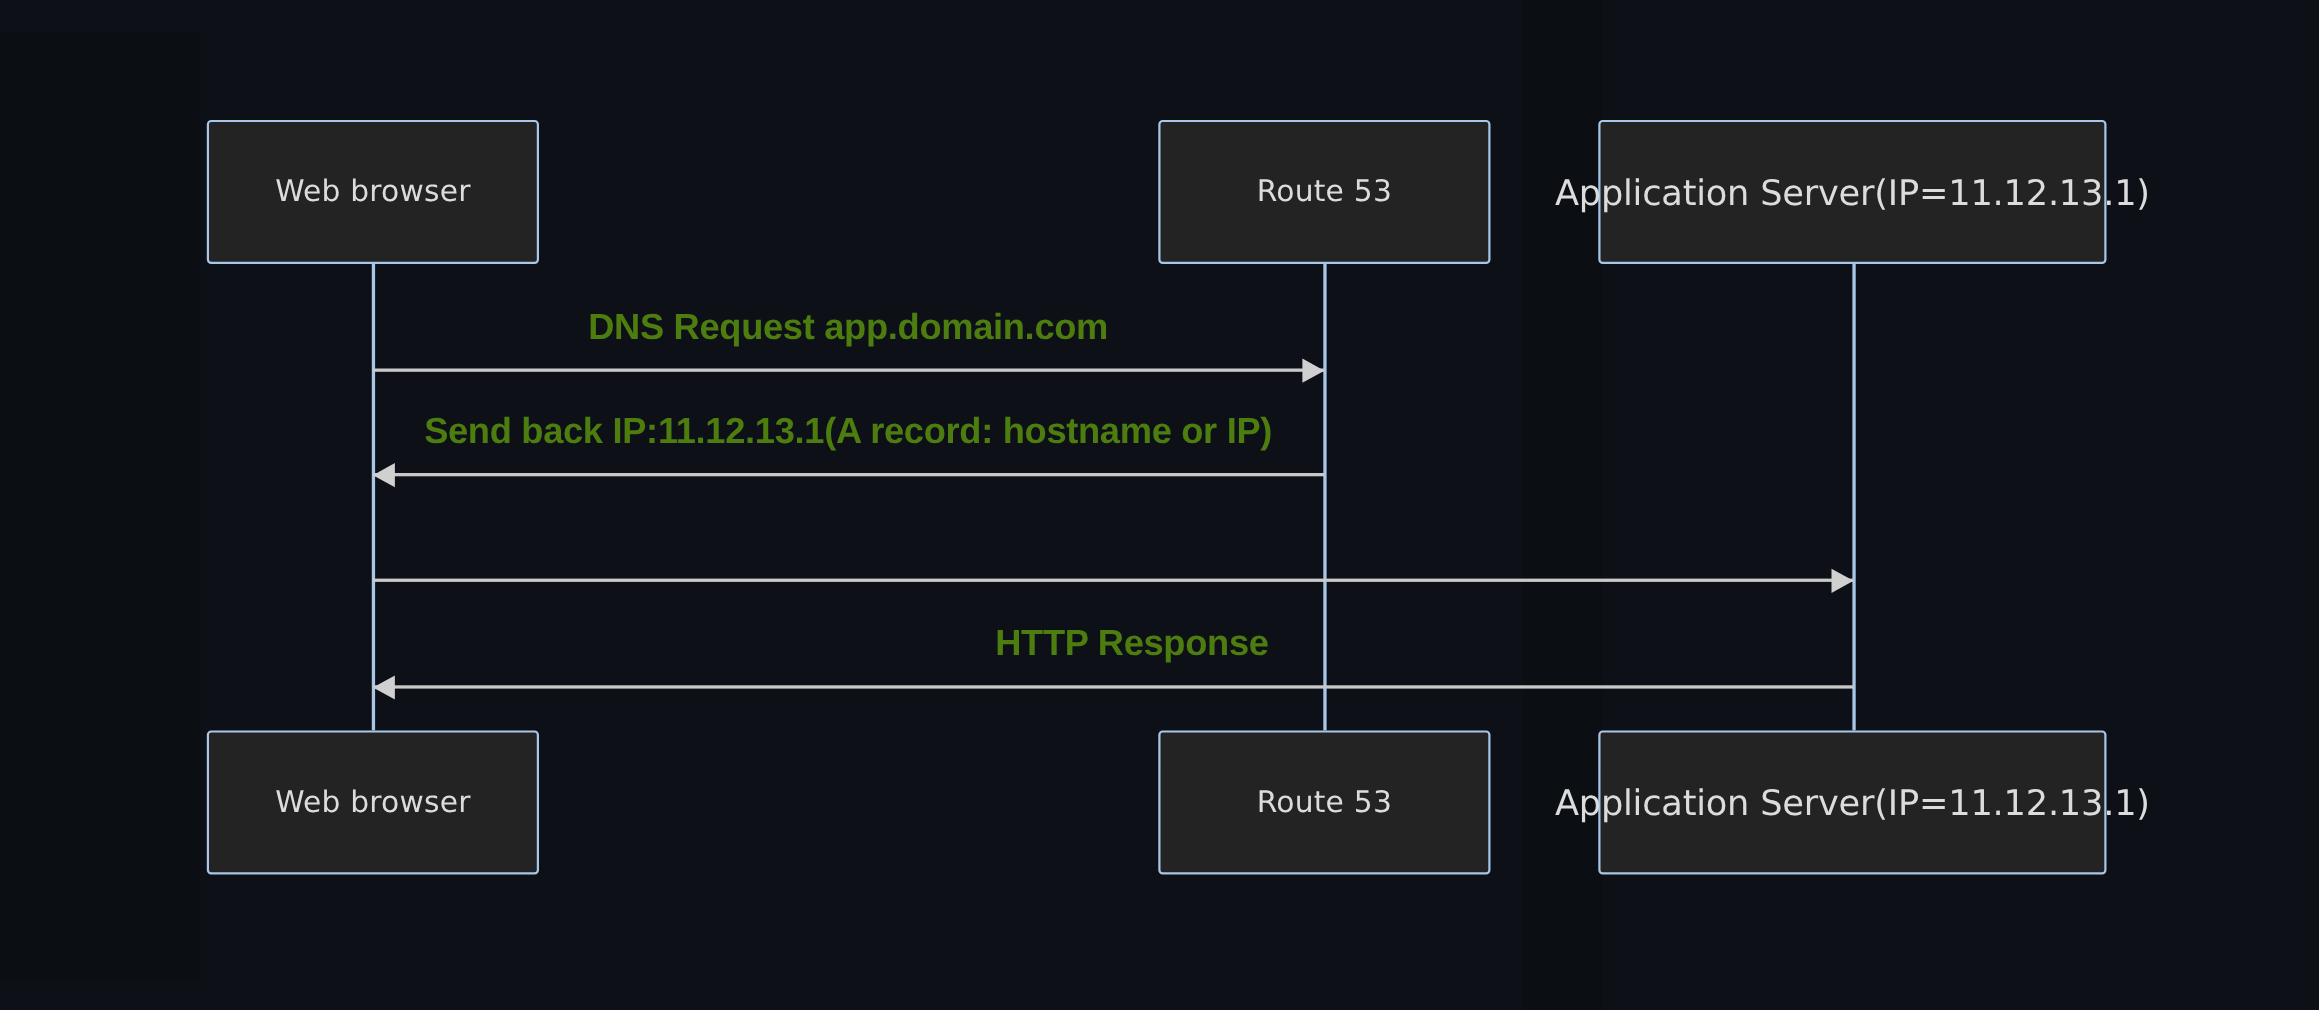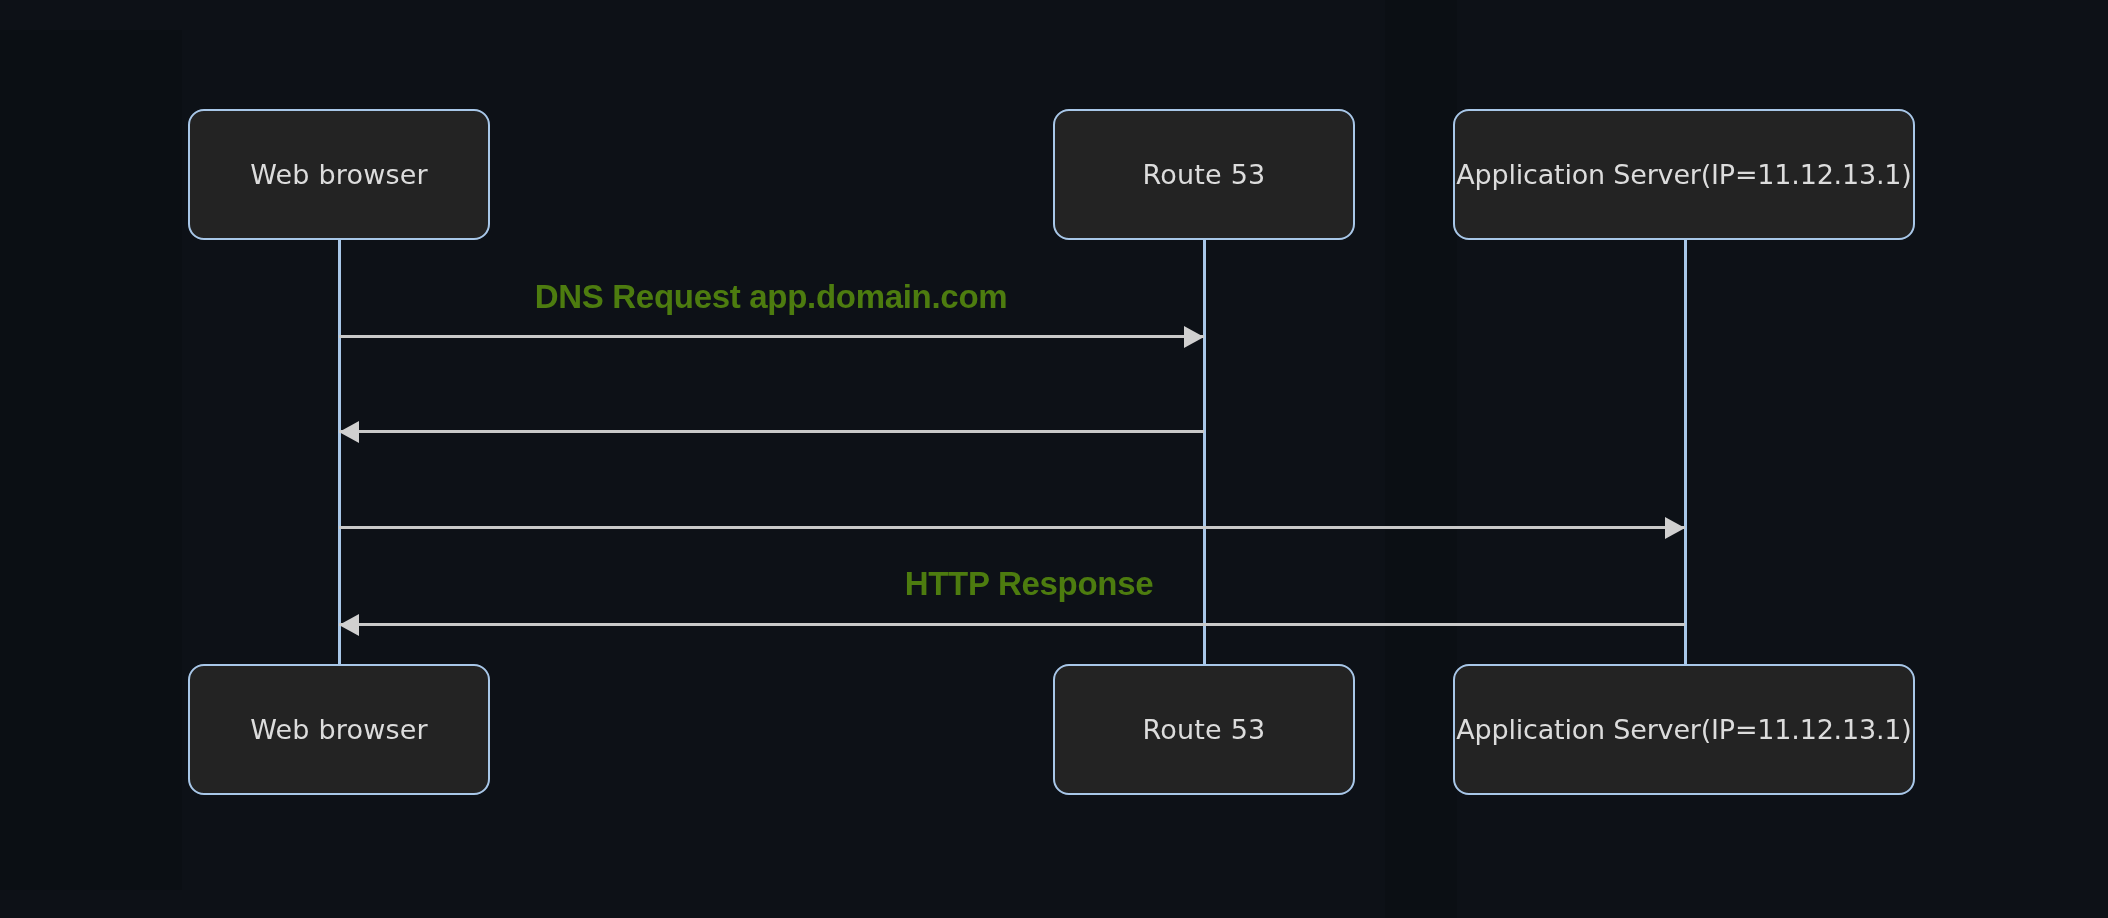--- a/index.html
+++ b/index.html
@@ -24,34 +24,34 @@
   .lifeline {
     position: absolute;
     width: 3px;
     background: #a8c7e8;
   }
   .actor-box {
     position: absolute;
     box-sizing: border-box;
     background: #232323;
     border: 2px solid #a8c7e8;
-    border-radius: 16px;
+    border-radius: 4px;
     display: flex;
     align-items: center;
     justify-content: center;
   }
   .actor-label {
     color: #dcdcdc;
     font-size: 27px;
     font-weight: 400;
     letter-spacing: 0.2px;
     white-space: nowrap;
   }
   .actor-label.tight {
-    font-size: 27px;
+    font-size: 32px;
     letter-spacing: -0.2px;
   }
   .msg {
     position: absolute;
     height: 0;
   }
   .msg-line {
     position: absolute;
     left: 0;
     top: 0;
@@ -111,20 +111,21 @@
   <div class="msg" style="left:339px; top:335px; width:865px;">
     <div class="msg-line" style="width:865px;"></div>
     <div class="arrowhead right" style="left:845px;"></div>
   </div>
   <div class="msg-label" style="left:771px; top:316px;">DNS Request app.domain.com</div>
 
   <div class="msg" style="left:339px; top:430px; width:865px;">
     <div class="msg-line" style="width:865px;"></div>
     <div class="arrowhead left" style="left:0px;"></div>
   </div>
+  <div class="msg-label" style="left:771px; top:411px;">Send back IP:11.12.13.1(A record: hostname or IP)</div>
 
   <div class="msg" style="left:339px; top:526px; width:1346px;">
     <div class="msg-line" style="width:1346px;"></div>
     <div class="arrowhead right" style="left:1326px;"></div>
   </div>
 
   <div class="msg" style="left:339px; top:623px; width:1346px;">
     <div class="msg-line" style="width:1346px;"></div>
     <div class="arrowhead left" style="left:0px;"></div>
   </div>

